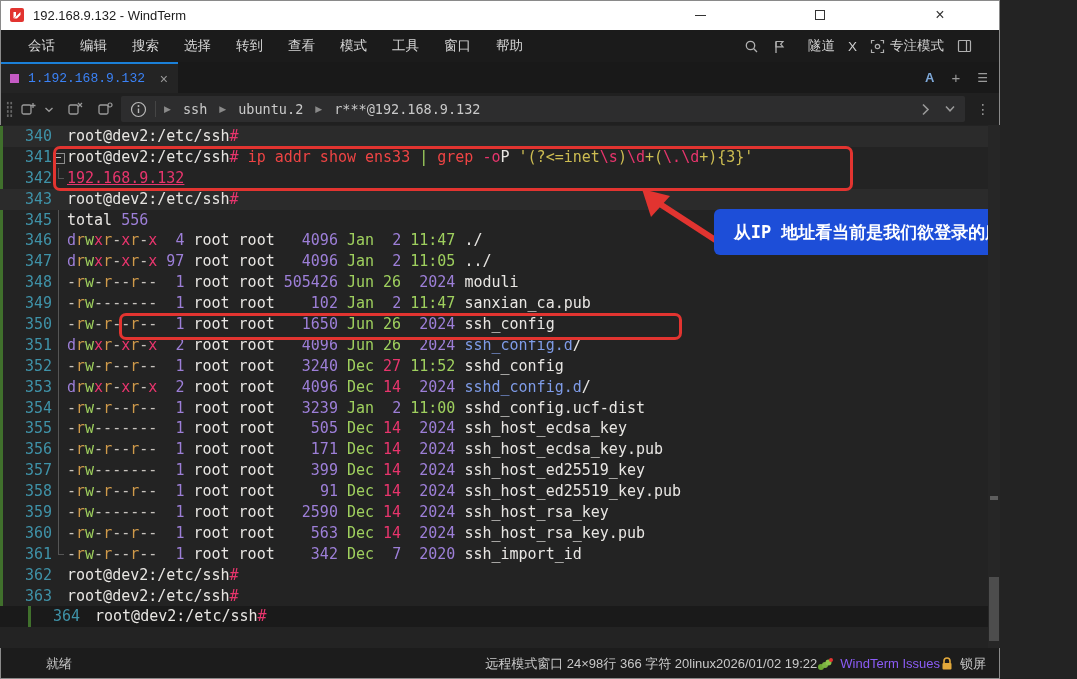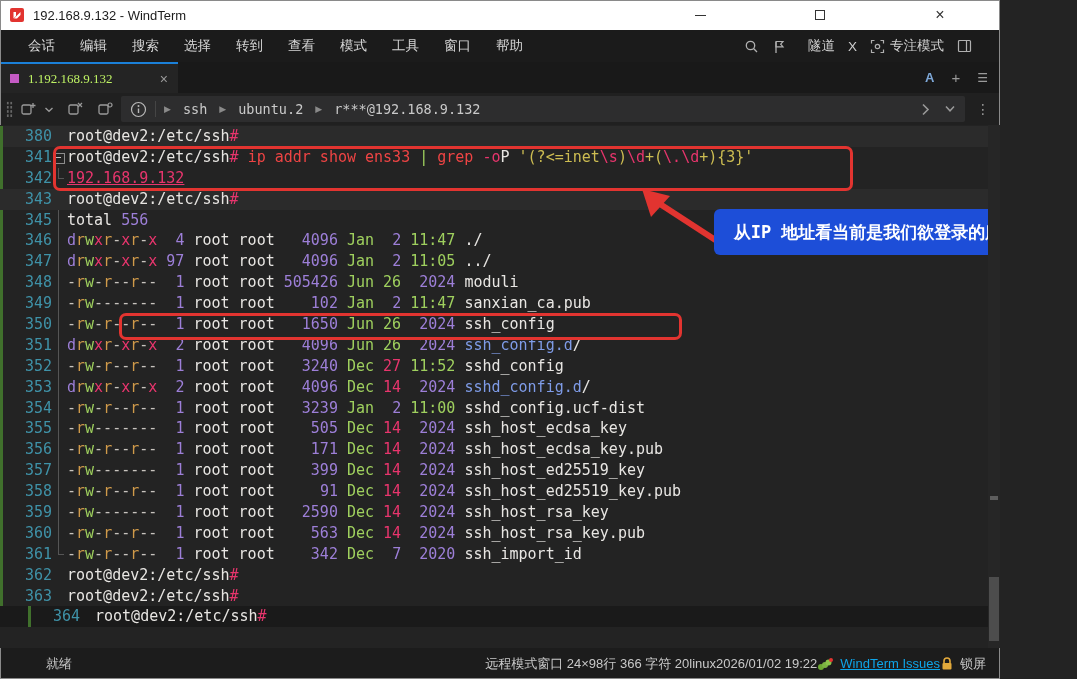--- a/index.html
+++ b/index.html
@@ -21,21 +21,21 @@
   .menu-items { display:flex; gap:25px; }
   .menu-item { font-size:13.5px; color:#d6d6d6; cursor:default; }
   .menu-right { margin-left:auto; display:flex; align-items:center; gap:13px; color:#b5b5b5; font-size:13.5px; }
   .mi-label { color:#cfcfcf; }
   .icon-svg { display:block; }
 
   
   .tab-bar { height:31px; background:#191919; display:flex; align-items:stretch; flex:none; }
   .tab { width:178px; background:#242424; border-top:2px solid #1b80d8; display:flex; align-items:center; padding:0 10px; gap:9px; }
   .tab-square { width:9px; height:9px; flex:none; }
-  .tab-label { font-family:Liberation Serif, serif; font-size:13px; color:#bef264; flex:1; }
+  .tab-label { font-family:Liberation Mono, monospace; font-size:13px; color:#3b82f6; flex:1; }
   .tab-close { color:#9a9a9a; font-size:14px; }
   .tab-bar-right { margin-left:auto; display:flex; align-items:center; gap:17px; padding-right:12px; color:#9a9a9a; }
   .a-icon { color:#7ea8d8; font-size:13px; font-weight:bold; }
   .plus-icon { font-size:15px; }
   .ham-icon { font-size:12px; letter-spacing:0; }
 
   
   .crumb-bar { height:32px; background:#202020; display:flex; align-items:center; padding:0 6px; gap:7px; flex:none; }
   .drag-handle { width:7px; height:17px; background:radial-gradient(circle,#686868 1px,transparent 1.3px); background-size:3.5px 4.2px; }
   .tbtn { display:flex; align-items:center; }
@@ -82,21 +82,21 @@
   .sbar { position:absolute; right:0; top:0; width:12px; height:100%; background:#262626; }
   .sthumb { position:absolute; right:1px; top:452px; width:10px; height:64px; background:#4d4d4d; }
   .smark { position:absolute; right:2px; top:371px; width:8px; height:4px; background:#5e5e5e; }
 
   
   .status-bar { height:31px; background:#1c1c1c; display:flex; align-items:center; font-size:13px;
                 color:#c9c9c9; padding:0 14px; flex:none; }
   .st-ready { margin-left:32px; }
   .st-right { margin-left:auto; display:flex; align-items:center; }
   .st-item { display:flex; align-items:center; gap:6px; }
-  .st-issues { color:#0ea5e9;text-decoration:underline; }
+  .st-issues { color:#8b5cf6; }
 </style>
 </head>
 <body>
 
 <div class="window">
 
   <div class="title-bar">
     <svg class="icon-svg" width="16" height="16" viewBox="0 0 16 16">
         <rect x="1" y="1" width="14" height="14" rx="2" fill="#e23430"></rect>
         <path d="M5 11.5 L11.5 5 L11.5 8 L8 11.5 Z" fill="#ffffff"></path>
@@ -214,21 +214,21 @@
         <svg class="icon-svg" width="12" height="8" viewBox="0 0 12 8">
             <path d="M2 1.5 L6 5.8 L10 1.5" fill="none" stroke="#9a9a9a" stroke-width="1.5"></path>
           </svg>
       </span>
     </div>
     <span class="kebab">⋮</span>
   </div>
 
   <div class="terminal">
     <div class="tlines">
-        <div class="trow bg-light"><span class="tmark on"></span><span class="tnum">380</span><span class="tfold"></span><span class="ttext"><span class="c-fg">root@dev2:/etc/ssh</span><span class="c-pink">#</span></span></div>
+        <div class="trow bg-light"><span class="tmark on"></span><span class="tnum">340</span><span class="tfold"></span><span class="ttext"><span class="c-fg">root@dev2:/etc/ssh</span><span class="c-pink">#</span></span></div>
         <div class="trow"><span class="tmark on"></span><span class="tnum">341</span><span class="tfold f-open"></span><span class="ttext"><span class="c-fg">root@dev2:/etc/ssh</span><span class="c-pink">#</span><span class="c-fg"> </span><span class="c-cyan">ip addr show ens33</span><span class="c-fg"> </span><span class="c-green">|</span><span class="c-fg"> </span><span class="c-cyan">grep</span><span class="c-fg"> </span><span class="c-pink">-o</span><span class="c-fg">P</span><span class="c-fg"> </span><span class="c-yellow">'(?&lt;=inet</span><span class="c-pink">\s</span><span class="c-yellow">)</span><span class="c-pink">\d</span><span class="c-yellow">+(</span><span class="c-pink">\.</span><span class="c-pink">\d</span><span class="c-yellow">+)</span><span class="c-yellow">{3}'</span></span></div>
         <div class="trow"><span class="tmark on"></span><span class="tnum">342</span><span class="tfold f-end"></span><span class="ttext"><span class="c-ip">192.168.9.132</span></span></div>
         <div class="trow bg-light"><span class="tmark"></span><span class="tnum">343</span><span class="tfold"></span><span class="ttext"><span class="c-fg">root@dev2:/etc/ssh</span><span class="c-pink">#</span></span></div>
         <div class="trow"><span class="tmark on"></span><span class="tnum">345</span><span class="tfold f-mid"></span><span class="ttext"><span class="c-fg">total </span><span class="c-purple">556</span></span></div>
         <div class="trow"><span class="tmark on"></span><span class="tnum">346</span><span class="tfold f-mid"></span><span class="ttext"><span class="c-purple">d</span><span class="c-orange">r</span><span class="c-green">w</span><span class="c-pink">x</span><span class="c-orange">r</span><span class="c-gray">-</span><span class="c-pink">x</span><span class="c-orange">r</span><span class="c-gray">-</span><span class="c-pink">x</span><span class="c-fg">  </span><span class="c-purple">4</span><span class="c-fg"> root root   </span><span class="c-purple">4096</span><span class="c-fg"> </span><span class="c-green">Jan</span><span class="c-fg">  </span><span class="c-purple">2</span><span class="c-fg"> </span><span class="c-green">11:47</span><span class="c-fg"> </span><span class="c-fg">./</span></span></div>
         <div class="trow"><span class="tmark on"></span><span class="tnum">347</span><span class="tfold f-mid"></span><span class="ttext"><span class="c-purple">d</span><span class="c-orange">r</span><span class="c-green">w</span><span class="c-pink">x</span><span class="c-orange">r</span><span class="c-gray">-</span><span class="c-pink">x</span><span class="c-orange">r</span><span class="c-gray">-</span><span class="c-pink">x</span><span class="c-fg"> </span><span class="c-purple">97</span><span class="c-fg"> root root   </span><span class="c-purple">4096</span><span class="c-fg"> </span><span class="c-green">Jan</span><span class="c-fg">  </span><span class="c-purple">2</span><span class="c-fg"> </span><span class="c-green">11:05</span><span class="c-fg"> </span><span class="c-fg">../</span></span></div>
         <div class="trow"><span class="tmark on"></span><span class="tnum">348</span><span class="tfold f-mid"></span><span class="ttext"><span class="c-gray">-</span><span class="c-orange">r</span><span class="c-green">w</span><span class="c-gray">-</span><span class="c-orange">r</span><span class="c-gray">--</span><span class="c-orange">r</span><span class="c-gray">--</span><span class="c-fg">  </span><span class="c-purple">1</span><span class="c-fg"> root root </span><span class="c-purple">505426</span><span class="c-fg"> </span><span class="c-green">Jun</span><span class="c-fg"> </span><span class="c-green">26</span><span class="c-fg">  </span><span class="c-purple">2024</span><span class="c-fg"> </span><span class="c-fg">moduli</span></span></div>
         <div class="trow"><span class="tmark on"></span><span class="tnum">349</span><span class="tfold f-mid"></span><span class="ttext"><span class="c-gray">-</span><span class="c-orange">r</span><span class="c-green">w</span><span class="c-gray">-------</span><span class="c-fg">  </span><span class="c-purple">1</span><span class="c-fg"> root root    </span><span class="c-purple">102</span><span class="c-fg"> </span><span class="c-green">Jan</span><span class="c-fg">  </span><span class="c-purple">2</span><span class="c-fg"> </span><span class="c-green">11:47</span><span class="c-fg"> </span><span class="c-fg">sanxian_ca.pub</span></span></div>
         <div class="trow"><span class="tmark on"></span><span class="tnum">350</span><span class="tfold f-mid"></span><span class="ttext"><span class="c-gray">-</span><span class="c-orange">r</span><span class="c-green">w</span><span class="c-gray">-</span><span class="c-orange">r</span><span class="c-gray">--</span><span class="c-orange">r</span><span class="c-gray">--</span><span class="c-fg">  </span><span class="c-purple">1</span><span class="c-fg"> root root   </span><span class="c-purple">1650</span><span class="c-fg"> </span><span class="c-green">Jun</span><span class="c-fg"> </span><span class="c-green">26</span><span class="c-fg">  </span><span class="c-purple">2024</span><span class="c-fg"> </span><span class="c-fg">ssh_config</span></span></div>
         <div class="trow"><span class="tmark on"></span><span class="tnum">351</span><span class="tfold f-mid"></span><span class="ttext"><span class="c-purple">d</span><span class="c-orange">r</span><span class="c-green">w</span><span class="c-pink">x</span><span class="c-orange">r</span><span class="c-gray">-</span><span class="c-pink">x</span><span class="c-orange">r</span><span class="c-gray">-</span><span class="c-pink">x</span><span class="c-fg">  </span><span class="c-purple">2</span><span class="c-fg"> root root   </span><span class="c-purple">4096</span><span class="c-fg"> </span><span class="c-green">Jun</span><span class="c-fg"> </span><span class="c-green">26</span><span class="c-fg">  </span><span class="c-purple">2024</span><span class="c-fg"> </span><span class="c-blue">ssh_config.d</span><span class="c-fg">/</span></span></div>

